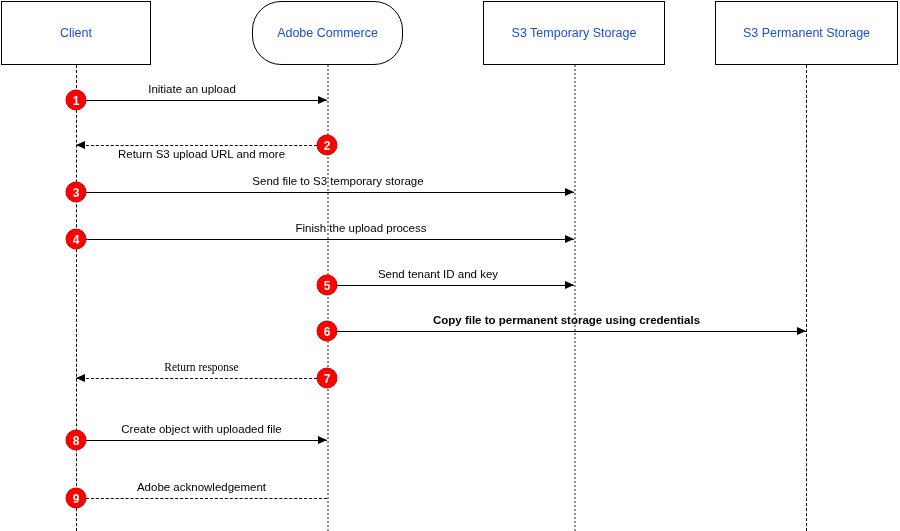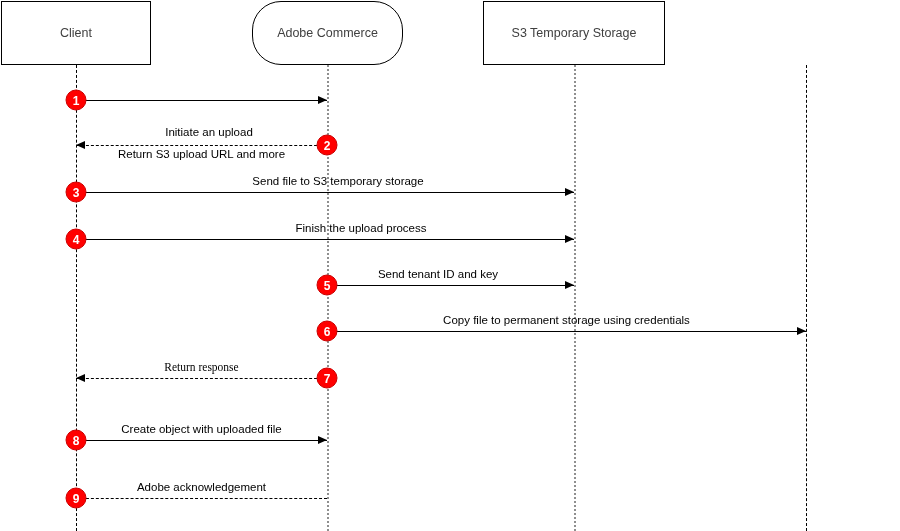--- a/index.html
+++ b/index.html
@@ -22,21 +22,21 @@
     position: absolute;
     box-sizing: border-box;
     background: #ffffff;
     border: 1px solid #000000;
     display: flex;
     align-items: center;
     justify-content: center;
   }
   .participant-label {
     font-size: 12.5px;
-    color: #404040;
+    color: #1d4ed8;
     line-height: 1.2;
     text-align: center;
     white-space: nowrap;
   }
   .lifeline {
     position: absolute;
     width: 0;
     border-left-width: 1px;
     border-left-style: dashed;
   }
@@ -116,25 +116,28 @@
     </div>
     <div class="lifeline dashed-black" style="left: 76px; top: 65px; height: 466px;"></div>
     <div class="participant-box" style="left: 252px; top: 1px; width: 151px; height: 64px; border-color: rgb(0, 0, 0); border-radius: 29px;">
       <span class="participant-label">Adobe Commerce</span>
     </div>
     <div class="lifeline dotted-gray" style="left: 327px; top: 65px; height: 466px;"></div>
     <div class="participant-box" style="left: 483px; top: 1px; width: 182px; height: 64px; border-color: rgb(0, 0, 0);">
       <span class="participant-label">S3 Temporary Storage</span>
     </div>
     <div class="lifeline dotted-gray" style="left: 574px; top: 65px; height: 466px;"></div>
+    <div class="participant-box" style="left: 715px; top: 1px; width: 183px; height: 64px; border-color: rgb(0, 0, 0);">
+      <span class="participant-label">S3 Permanent Storage</span>
+    </div>
     <div class="lifeline dashed-black" style="left: 806px; top: 65px; height: 466px;"></div>
     <div class="msg" style="left: 76px; top: 100px; width: 251px;">
       <div class="msg-line solid" style="width: 251px;"></div>
       <div class="arrowhead right" style="left: 242px;"></div>
-      <div class="msg-label" style="left: 133px; top: -3px; margin-top: 43px;">Initiate an upload</div>
+      <div class="msg-label" style="left: 116px; top: -3px;">Initiate an upload</div>
     </div>
     <div class="step-badge" style="left: 76px; top: 100px; background: rgb(255, 0, 0); color: rgb(255, 255, 255);">1</div>
     <div class="msg" style="left: 76px; top: 145px; width: 251px;">
       <div class="msg-line dashed" style="width: 251px;"></div>
       <div class="arrowhead left" style="left: 0px;"></div>
       <div class="msg-label" style="left: 125.5px; top: -3px; margin-top: 20px;">Return S3 upload URL and more</div>
     </div>
     <div class="step-badge" style="left: 327px; top: 145px; background: rgb(255, 0, 0); color: rgb(255, 255, 255);">2</div>
     <div class="msg" style="left: 76px; top: 192px; width: 498px;">
       <div class="msg-line solid" style="width: 498px;"></div>
@@ -150,21 +153,21 @@
     <div class="step-badge" style="left: 76px; top: 239px; background: rgb(255, 0, 0); color: rgb(255, 255, 255);">4</div>
     <div class="msg" style="left: 327px; top: 285px; width: 247px;">
       <div class="msg-line solid" style="width: 247px;"></div>
       <div class="arrowhead right" style="left: 238px;"></div>
       <div class="msg-label" style="left: 111px; top: -3px;">Send tenant ID and key</div>
     </div>
     <div class="step-badge" style="left: 327px; top: 285px; background: rgb(255, 0, 0); color: rgb(255, 255, 255);">5</div>
     <div class="msg" style="left: 327px; top: 331px; width: 479px;">
       <div class="msg-line solid" style="width: 479px;"></div>
       <div class="arrowhead right" style="left: 470px;"></div>
-      <div class="msg-label" style="left: 239.5px; top: -3px;">Copy file to permanent storage using credentials</div>
+      <div class="msg-label" style="left: 239.5px; top: -3px; font-weight: bold;">Copy file to permanent storage using credentials</div>
     </div>
     <div class="step-badge" style="left: 327px; top: 331px; background: rgb(255, 0, 0); color: rgb(255, 255, 255);">6</div>
     <div class="msg" style="left: 76px; top: 378px; width: 251px;">
       <div class="msg-line dashed" style="width: 251px;"></div>
       <div class="arrowhead left" style="left: 0px;"></div>
       <div class="msg-label" style="left: 125.5px; top: -3px; font-family: Liberation Serif, serif;">Return response</div>
     </div>
     <div class="step-badge" style="left: 327px; top: 378px; background: rgb(255, 0, 0); color: rgb(255, 255, 255);">7</div>
     <div class="msg" style="left: 76px; top: 440px; width: 251px;">
       <div class="msg-line solid" style="width: 251px;"></div>

